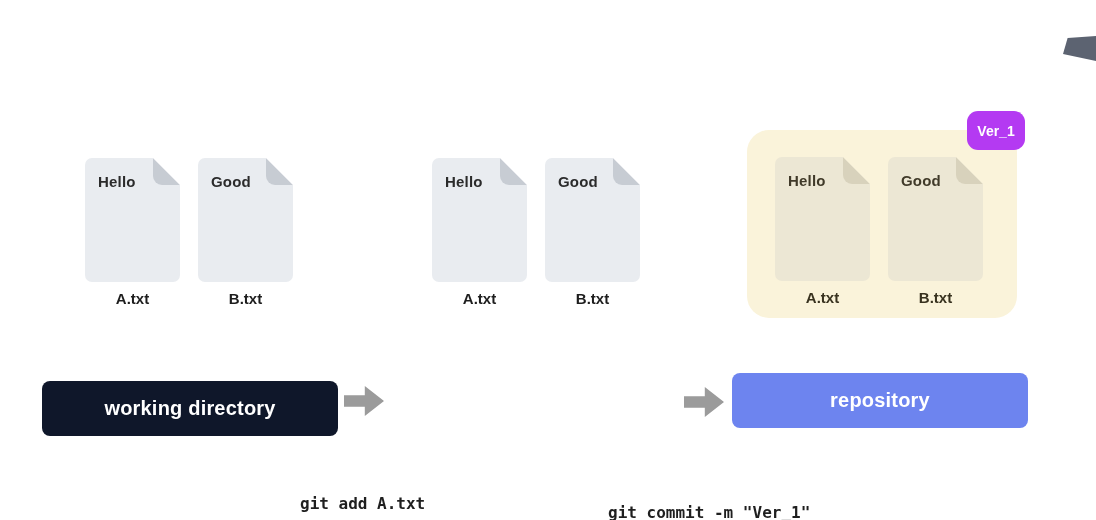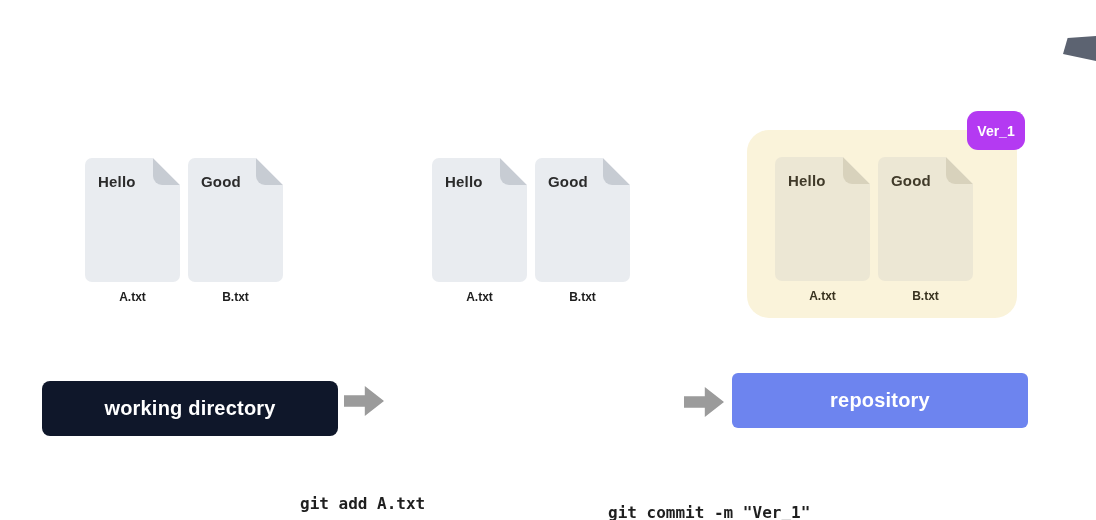--- a/index.html
+++ b/index.html
@@ -20,21 +20,21 @@
     width: 33px;
     height: 25px;
     background: #5c6371;
     clip-path: polygon(14% 8%, 100% 0, 100% 100%, 0 72%);
   }
 
   
   .filegroup {
     position: absolute;
     display: flex;
-    gap: 8px;
+    gap: 18px;
   }
   .filewrap { width: 95px; }
   .file {
     position: relative;
     width: 95px;
     height: 124px;
     background: #e9ecf0;
     border-radius: 7px;
     clip-path: polygon(0 0, calc(100% - 27px) 0, 100% 27px, 100% 100%, 0 100%);
   }
@@ -53,21 +53,21 @@
     top: 15px;
     left: 13px;
     font-size: 15px;
     font-weight: bold;
     color: #2b2b2b;
     letter-spacing: 0.2px;
   }
   .fname {
     margin-top: 8px;
     text-align: center;
-    font-size: 12px;
+    font-size: 15px;
     font-weight: bold;
     color: #1d1d1d;
   }
 
   
   .repobox {
     position: absolute;
     left: 747px;
     top: 130px;
     width: 270px;
@@ -105,21 +105,21 @@
     display: flex;
     align-items: center;
     justify-content: center;
     color: #ffffff;
     font-size: 20px;
     font-weight: bold;
     letter-spacing: 0.2px;
   }
   .stage-working    { left: 42px;  width: 296px; background: #0f172a; margin-top: 8px; }
   .stage-staging    { left: 387px; width: 290px; background: #3c9746; }
-  .stage-repository { left: 732px; width: 296px; background: #6d84ef; border-radius: 6px; }
+  .stage-repository { left: 732px; width: 296px; background: #6d84ef; }
 
   
   .arrow {
     position: absolute;
     width: 40px;
     height: 30px;
     background: #9b9b9b;
     clip-path: polygon(0 31%, 52% 31%, 52% 0, 100% 50%, 52% 100%, 52% 69%, 0 69%);
   }
   .arrow-1 { left: 344px; top: 386px; }

